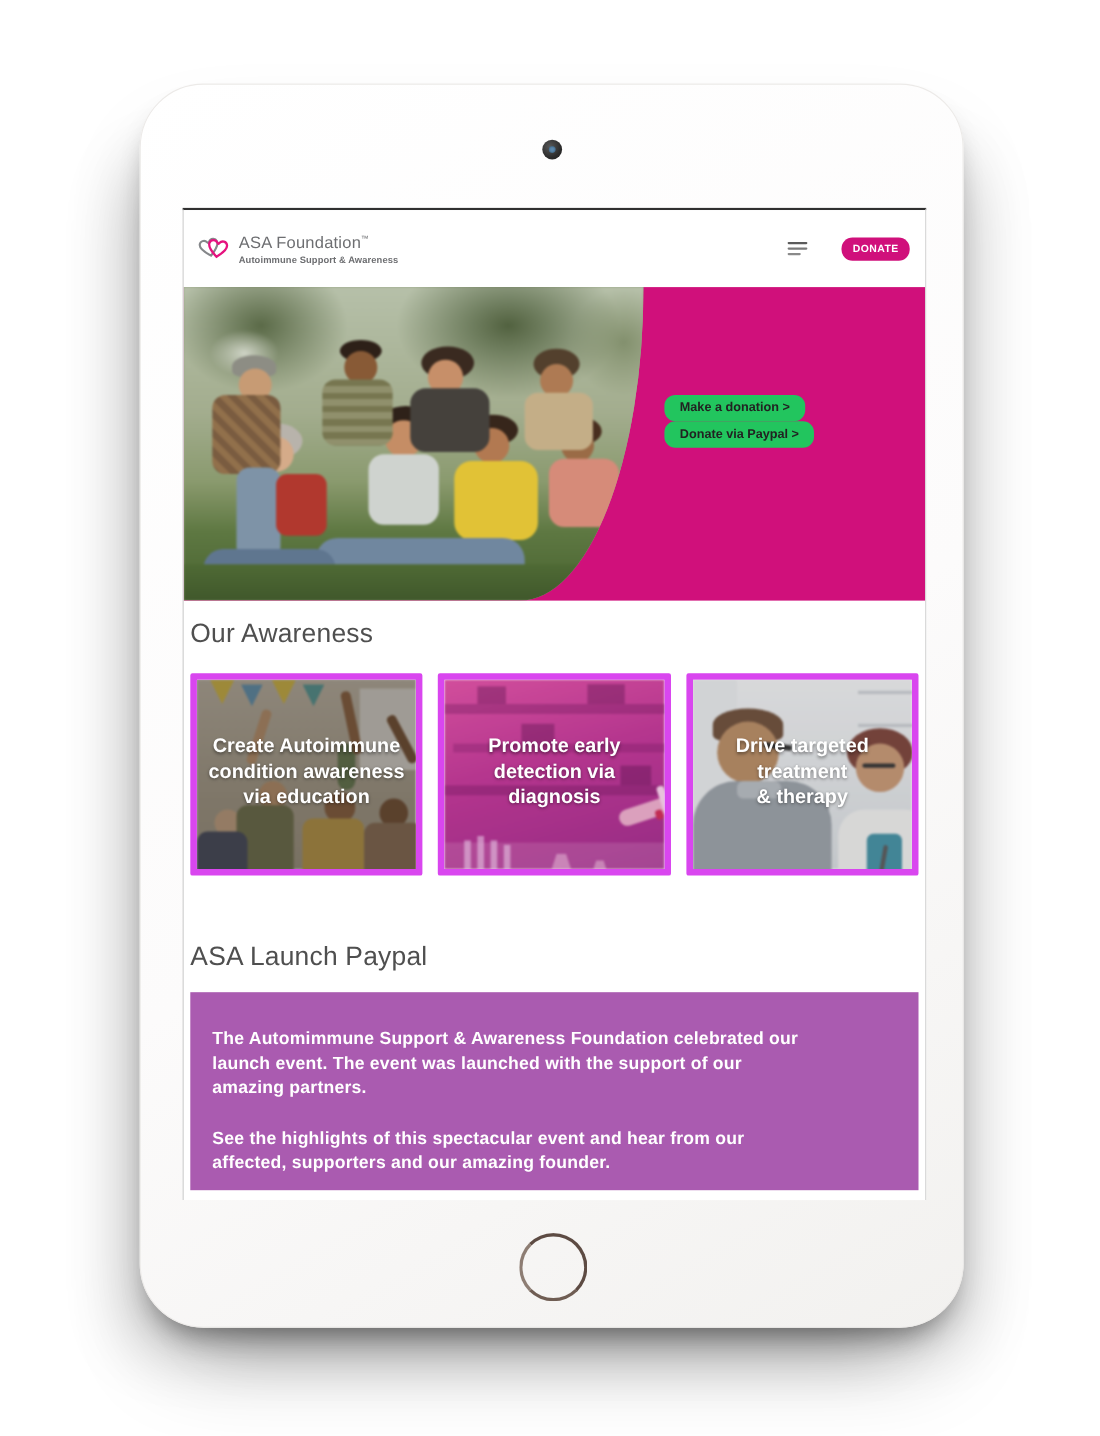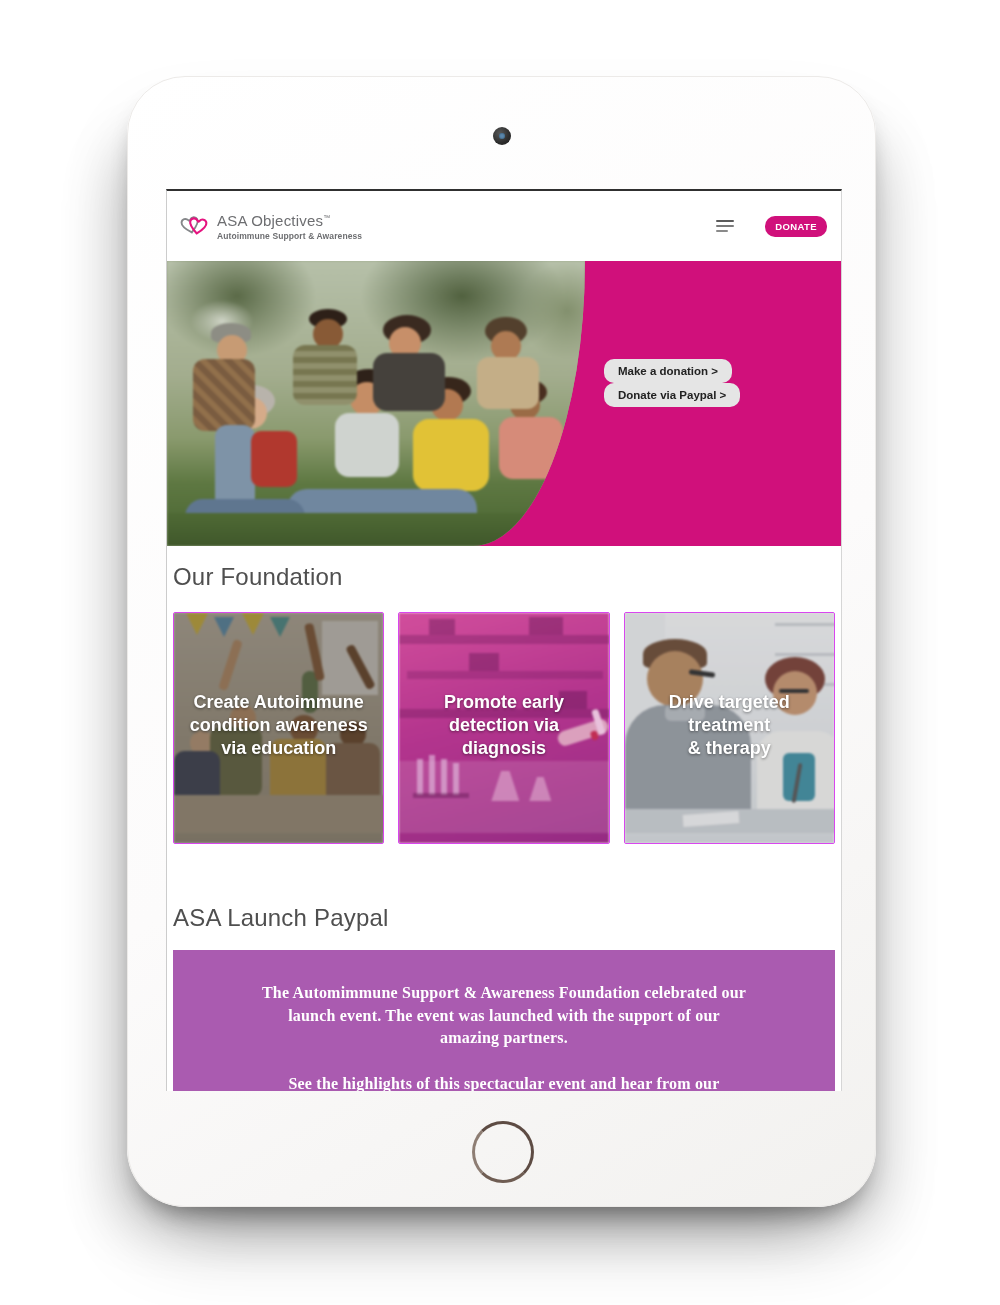--- a/index.html
+++ b/index.html
@@ -93,30 +93,30 @@
   .h-tE2{left:84px;top:170px;width:46px;height:56px;border-radius:10px;background:#b6372c;}
   .h-tF{left:168px;top:152px;width:64px;height:64px;border-radius:14px;background:#cfd3cf;}
   .h-tG{left:246px;top:158px;width:76px;height:72px;border-radius:16px;background:#e3c22f;}
   .h-tH{left:332px;top:156px;width:64px;height:62px;border-radius:14px;background:#d98a77;}
   .h-j1{left:120px;top:228px;width:190px;height:50px;border-radius:20px;background:#6f87a0;}
   .h-j2{left:18px;top:238px;width:120px;height:44px;border-radius:18px;background:#5e7691;}
   .h-gr{left:0;top:252px;width:418px;height:33px;background:linear-gradient(#4e6a33,#3f5829);}
 
   .hero-content{position:absolute;left:437px;top:84px;width:232px;}
   .hero-headline{color:#fff;font-size:16.5px;line-height:20.5px;font-weight:400;letter-spacing:.2px;white-space:pre-line;}
-  .hero-btn{display:block;border:none;background:#e5e5e5;color:#222;font-family:inherit;
+  .hero-btn{display:block;border:none;background:#22c55e;color:#222;font-family:inherit;
     font-size:11.5px;font-weight:bold;padding:6px 14px;border-radius:10px;cursor:pointer;text-align:center;}
   .hero-btn.b1{margin-top:14px;}
   .hero-btn.b2{}
 
   
   .objectives{padding:17px 6px 0;}
   .section-heading{font-size:24px;line-height:28px;font-weight:400;color:var(--text-gray);letter-spacing:.2px;}
   .cards{display:flex;gap:14px;margin-top:21px;}
-  .card{position:relative;width:212px;height:232px;overflow:hidden;border:1px solid #d946ef;border-radius:2px;cursor:pointer;}
+  .card{position:relative;width:212px;height:184px;overflow:hidden;border:6px solid #d946ef;border-radius:2px;cursor:pointer;}
   .card-bg{position:absolute;inset:0;filter:blur(.8px);}
   .card-overlay{position:absolute;inset:0;}
   .card-label{position:absolute;inset:0;display:flex;align-items:center;justify-content:center;text-align:center;
     color:#fff;font-weight:bold;font-size:18px;line-height:23px;white-space:pre-line;
     text-shadow:0 1px 3px rgba(0,0,0,.45);padding-bottom:6px;}
 
   
   .edu-bg{background:linear-gradient(#ccc4b3,#b3aa96 55%,#a59c87);}
   .e-win{left:148px;top:8px;width:56px;height:74px;background:#eceae3;}
   .e-f1{left:12px;top:0;width:22px;height:22px;background:#e8c93c;clip-path:polygon(0 0,100% 0,50% 100%);}
@@ -178,21 +178,21 @@
   .c-ws{left:158px;top:140px;width:32px;height:48px;background:#3e8fa3;border-radius:6px;}
   .c-st{left:170px;top:150px;width:4px;height:40px;background:#555;border-radius:2px;transform:rotate(10deg);}
   .c-tb{left:0;top:196px;width:212px;height:24px;background:#ced3d7;}
   .c-pp{left:58px;top:200px;width:56px;height:12px;background:#f2f3f4;transform:rotate(-4deg);}
   .cli-ov{background:rgba(90,90,95,.18);}
 
   
   .launch{padding:0 6px;}
   .launch .section-heading{margin-top:60px;}
   .launch-box{margin-top:18px;background:var(--launch-purple);height:180px;padding:32px 20px 0;
-    text-align:center;color:#fff;font-weight:bold;font-family:Liberation Serif, serif;}
+    color:#fff;font-weight:bold;}
   .launch-box p{font-size:16px;line-height:22.5px;white-space:pre-line;letter-spacing:.2px;}
   .launch-box p + p{margin-top:23px;}
 </style>
 </head>
 <body>
 
 <div class="stage">
   <div class="tablet">
     <div class="camera">
       <div class="camera-lens"></div>
@@ -202,21 +202,21 @@
 
       <header class="site-header">
         <div class="logo">
           <span>
             <svg width="34" height="30" viewBox="0 0 36 28">
               <path d="M13 21 C7 16, 3.5 12, 4.5 8.5 C5.5 5, 10 4.5, 12 7.5 C12.8 8.8, 13.2 8.8, 14 7.5 C16 4.5, 20.5 5, 21.5 8.5 C22.5 12, 19 16, 13 21 Z" fill="none" stroke="#85878a" stroke-width="2" transform="rotate(-12 13 13)"></path>
               <path d="M13 21 C7 16, 3.5 12, 4.5 8.5 C5.5 5, 10 4.5, 12 7.5 C12.8 8.8, 13.2 8.8, 14 7.5 C16 4.5, 20.5 5, 21.5 8.5 C22.5 12, 19 16, 13 21 Z" fill="none" stroke="#e5137f" stroke-width="2.2" transform="translate(8,1) rotate(8 13 13)"></path>
             </svg>
           </span>
           <div class="logo-text">
-            <div class="logo-title"><span>ASA Objectives</span><sup>™</sup></div>
+            <div class="logo-title"><span>ASA Foundation</span><sup>™</sup></div>
             <div class="logo-tagline">Autoimmune Support &amp; Awareness</div>
           </div>
         </div>
         <div class="header-right">
           <div class="hamburger">
               <span></span>
               <span></span>
               <span></span>
             </div>
           <button class="donate-btn">DONATE</button>
@@ -261,21 +261,21 @@
             <div class="sh h-gr"></div>
           </div>
         </div>
         <div class="hero-content">
           <button class="hero-btn b1">Make a donation &gt;</button>
           <button class="hero-btn b2">Donate via Paypal &gt;</button>
         </div>
       </section>
 
       <section class="objectives">
-        <h2 class="section-heading">Our Foundation</h2>
+        <h2 class="section-heading">Our Awareness</h2>
         <div class="cards">
 
           <div class="card">
             <div class="card-bg edu-bg">
               <div class="sh e-win"></div>
               <div class="sh e-f1"></div>
               <div class="sh e-f2"></div>
               <div class="sh e-f3"></div>
               <div class="sh e-f4"></div>
               <div class="sh e-pl"></div>
@@ -354,21 +354,21 @@
         </div>
       </section>
 
       <section class="launch">
         <h2 class="section-heading">ASA Launch Paypal</h2>
         <div class="launch-box">
           <p>The Automimmune Support &amp; Awareness Foundation celebrated our
 launch event. The event was launched with the support of our
 amazing partners.</p>
           <p>See the highlights of this spectacular event and hear from our
-partners, supporters and our amazing founder.</p>
+affected, supporters and our amazing founder.</p>
         </div>
       </section>
 
     </div>
 
     <div class="home-button"></div>
   </div>
 </div>
 
 </body></html>

